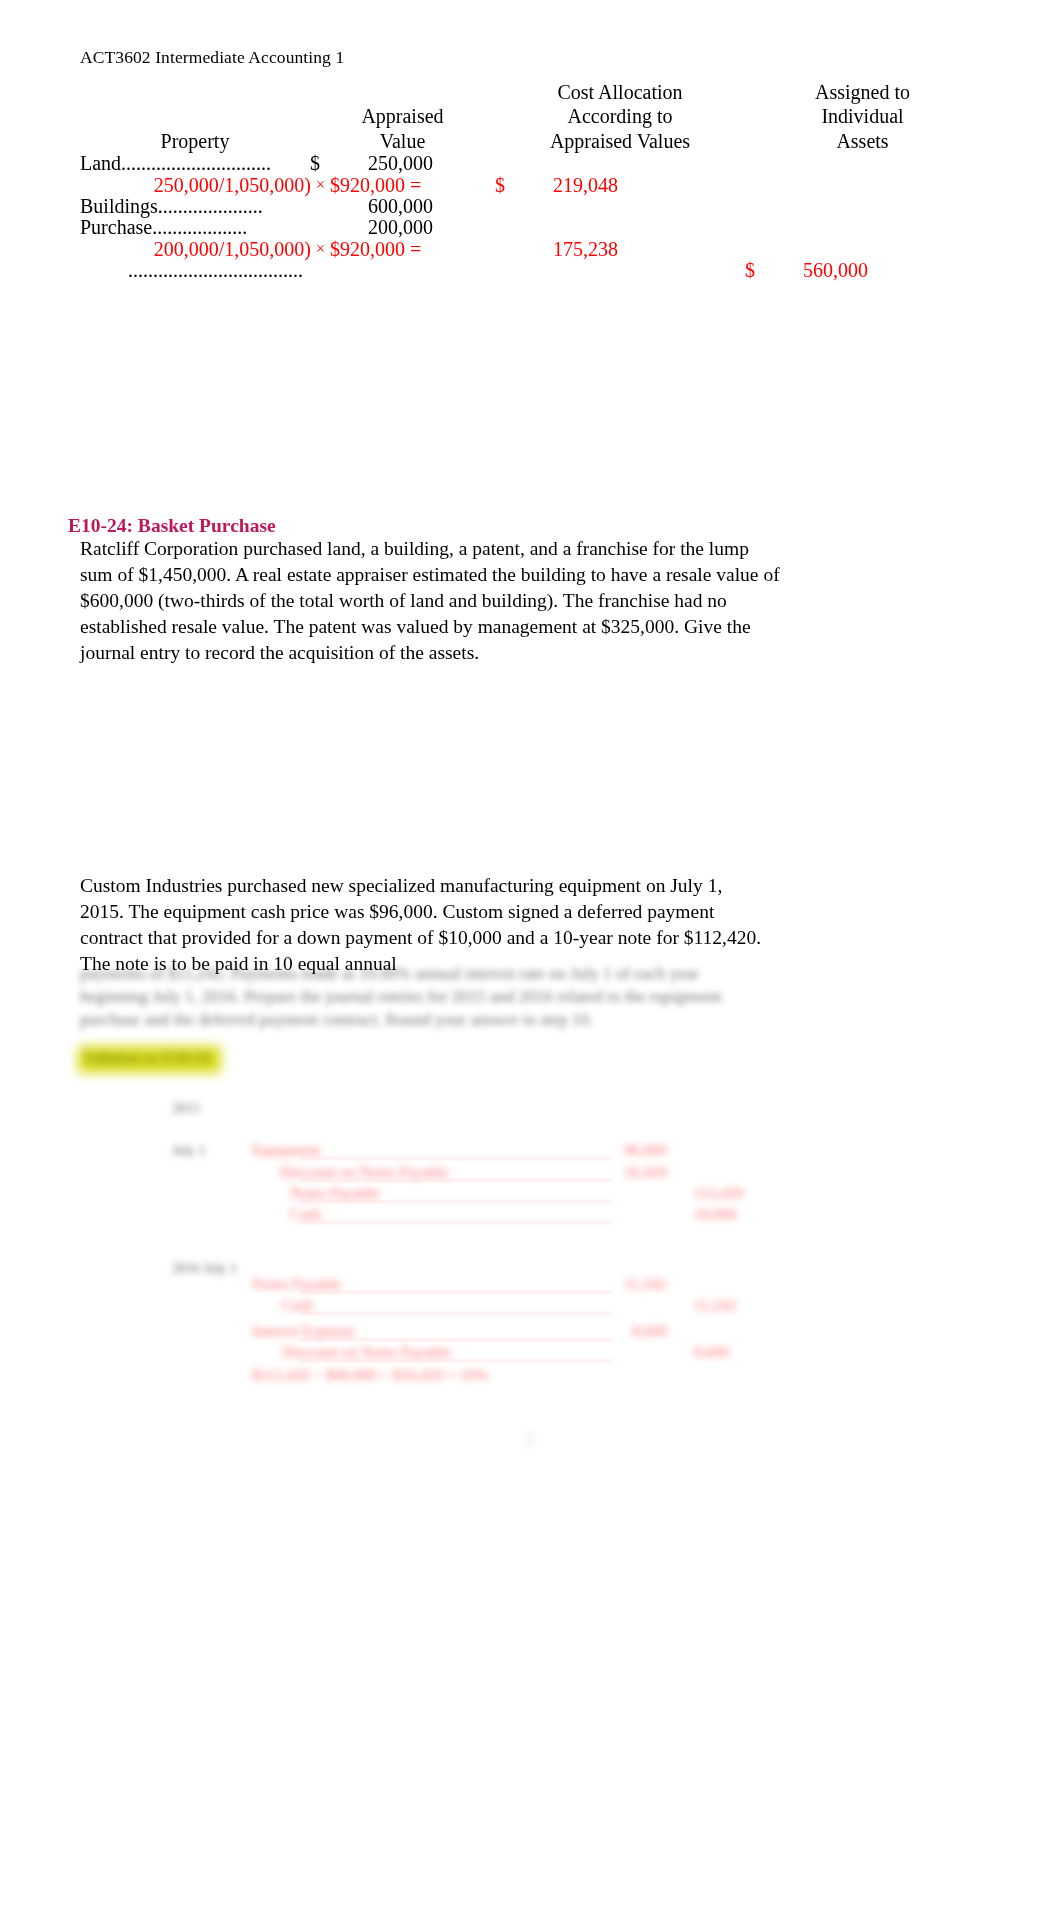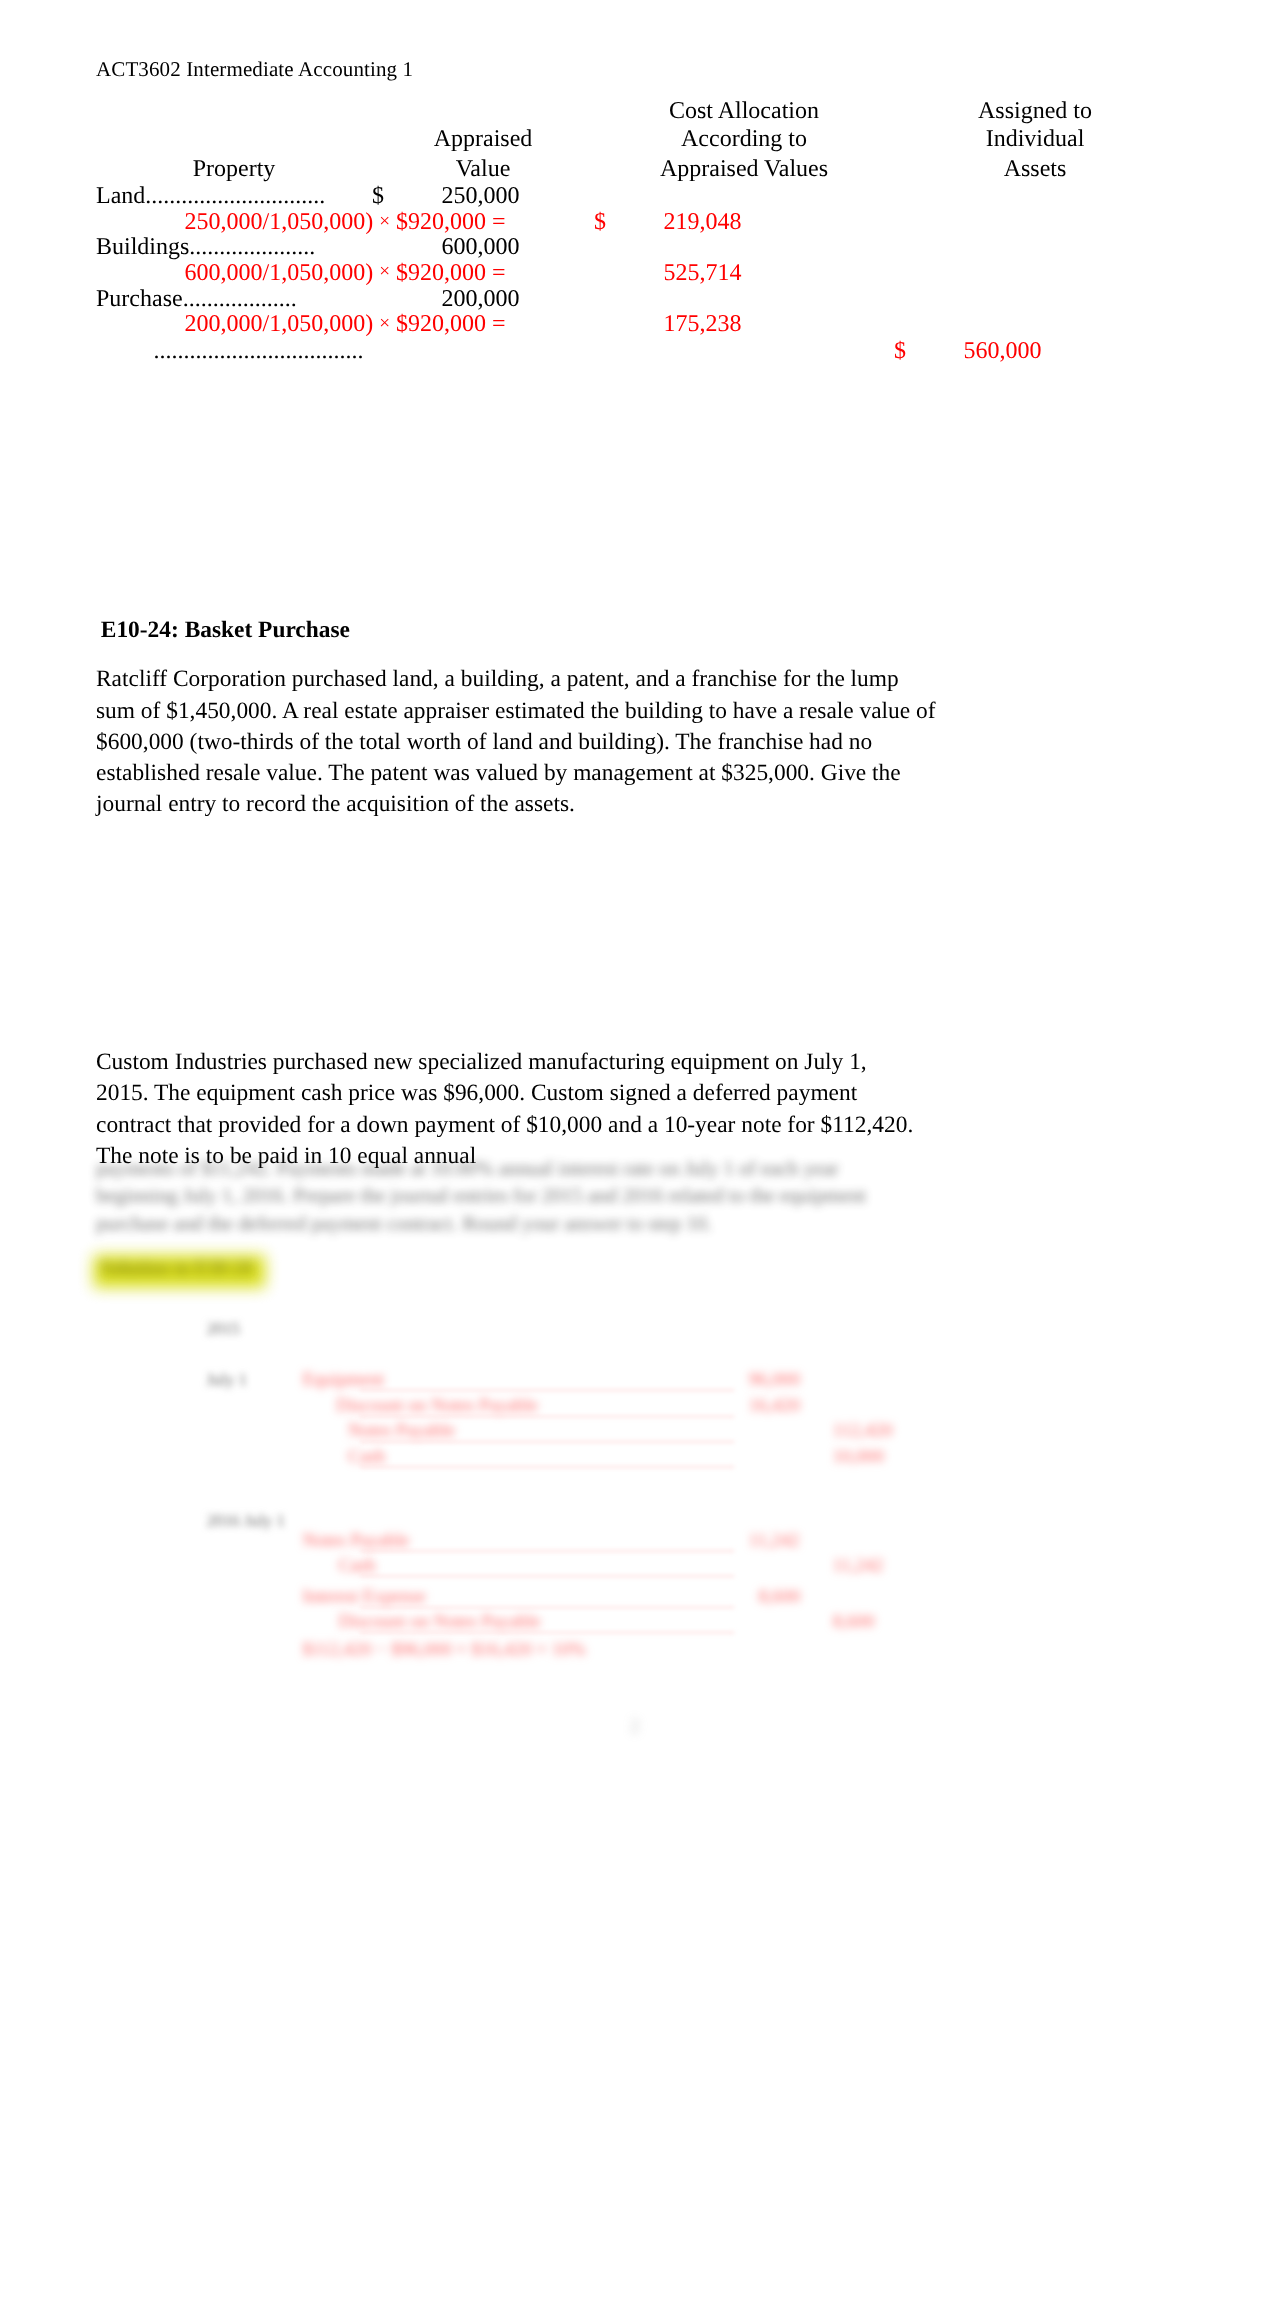--- a/index.html
+++ b/index.html
@@ -61,35 +61,34 @@
   .money-row .sym { width: 58px; }
   .money-row .num { text-align: left; }
 
   .times { font-size: 16px; vertical-align: 2px; }
 
   .dots { letter-spacing: 0px; }
 
   
   .q-head {
     position: absolute;
-    left: 84px;
+    left: 68px;
     top: 515px;
-    color: #000000;
+    color: #be185d;
     font-weight: bold;
     font-size: 19.5px;
   }
   .q-body {
     position: absolute;
     left: 80px;
     top: 536px;
     width: 706px;
     font-size: 19.5px;
     line-height: 1.33;
     text-align: left;
-    margin-top: 18px;
   }
   .p2 {
     position: absolute;
     left: 80px;
     top: 873px;
     width: 690px;
     font-size: 19.5px;
     line-height: 1.33;
   }
 
@@ -223,34 +222,20 @@
         <td class="row-label">Buildings.....................</td>
         <td class="row-val">
           <div class="money-row">
             <span class="sym"></span>
             <span class="num">600,000</span>
           </div>
         </td>
         <td></td>
         <td></td>
       </tr>
-      <tr>
-        <td colspan="2" class="calc-left">
-          <span>600,000/1,050,000)</span>
-          <span class="times">×</span>
-          <span>$920,000 =</span>
-        </td>
-        <td class="res">
-          <div class="money-row">
-            <span class="sym"></span>
-            <span class="num">525,714</span>
-          </div>
-        </td>
-        <td></td>
-      </tr>
 
       <tr>
         <td class="row-label">Purchase...................</td>
         <td class="row-val">
           <div class="money-row">
             <span class="sym"></span>
             <span class="num">200,000</span>
           </div>
         </td>
         <td></td>

